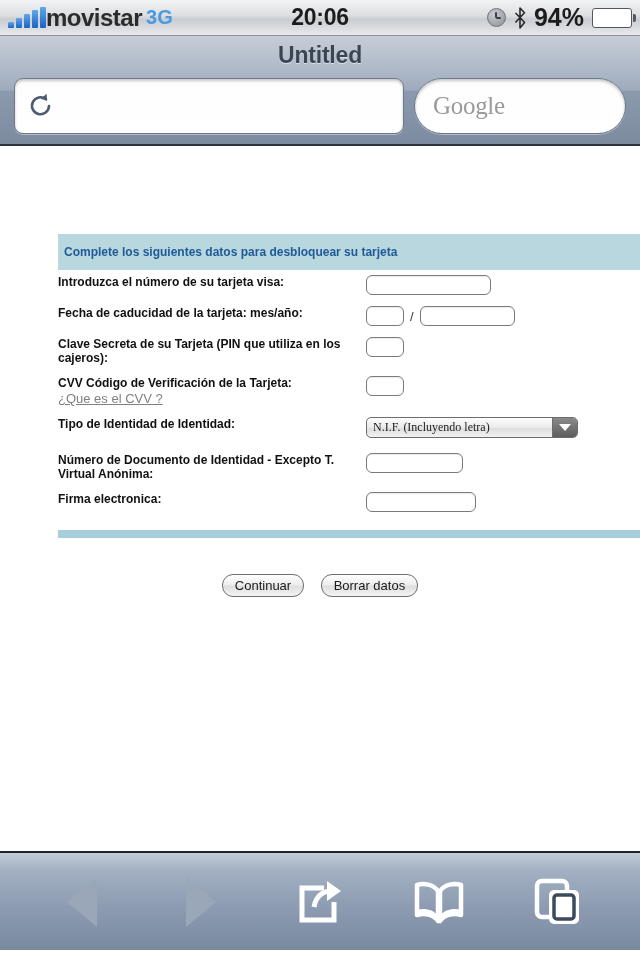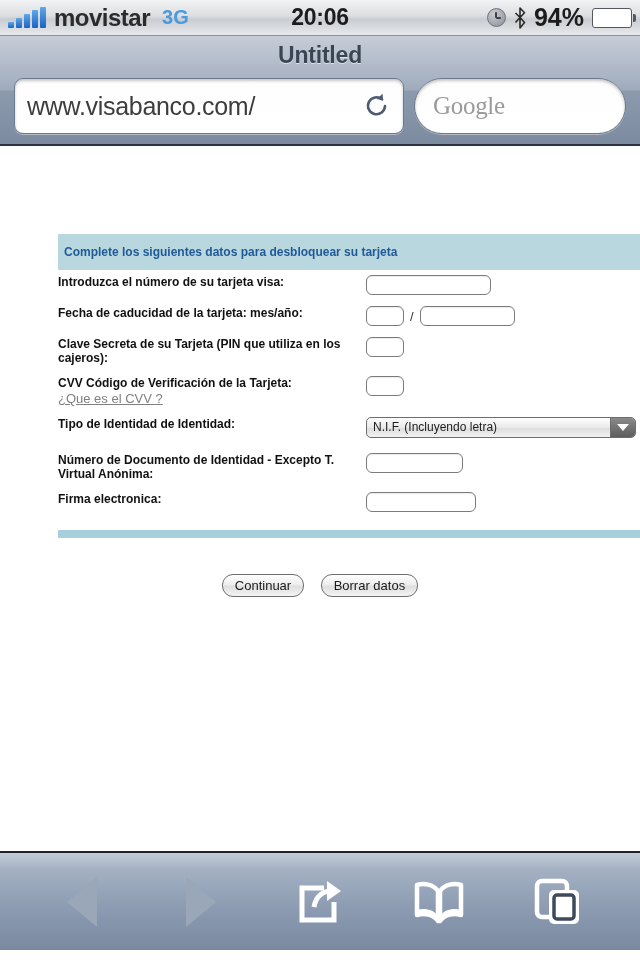--- a/index.html
+++ b/index.html
@@ -22,21 +22,20 @@
     background: linear-gradient(to bottom, #f2f3f4 0%, #dcdee1 45%, #c9ccd1 55%, #e7e9eb 100%);
     border-bottom: 1px solid #8d9197;
     display: flex;
     align-items: center;
     box-sizing: border-box;
   }
   .sb-left {
     display: flex;
     align-items: center;
     padding-left: 8px;
-    gap: 8px;
   }
   .signal-bars {
     display: flex;
     align-items: flex-end;
     gap: 2px;
     height: 20px;
   }
   .signal-bars i {
     display: block;
     width: 6px;
@@ -251,27 +250,28 @@
   .w-firma { width: 110px; }
   .slash {
     font-size: 13px;
     color: #333;
     margin: 0 6px;
     vertical-align: middle;
   }
   .select-box {
     position: relative;
     display: inline-block;
-    width: 270px;
+    width: 212px;
     height: 21px;
     border: 1px solid #6d6d6d;
     border-radius: 5px;
     background: linear-gradient(to bottom, #fdfdfd 0%, #eaeaea 50%, #dcdcdc 51%, #f2f2f2 100%);
     box-sizing: border-box;
     overflow: hidden;
+    font-family: Liberation Serif, serif;
   }
   .select-label {
     position: absolute;
     left: 6px; top: 0;
     line-height: 19px;
     font-size: 12px;
     color: #1c1c1c;
   }
   .select-arrow {
     position: absolute;
@@ -364,21 +364,20 @@
     <span class="battery">
       <span class="fill" id="battery-fill" style="width: 94%;"></span>
     </span>
   </div>
 </div>
 
 <div class="safari-top">
   <div class="page-title">Untitled</div>
   <div class="bar-row">
     <div class="url-field">
-      <span class="url-text">www.visabanco.com/</span>
       <svg class="reload-icon" viewBox="0 0 28 28">
         <path d="M22 14 A8.5 8.5 0 1 1 19 7.3" fill="none" stroke="#4d5c72" stroke-width="2.6" stroke-linecap="round"></path>
         <path d="M19.6 1.8 L20 8.2 L13.7 7.1 Z" fill="#4d5c72"></path>
       </svg>
     </div>
     <div class="search-field">
       <span class="search-placeholder">Google</span>
     </div>
   </div>
 </div>

